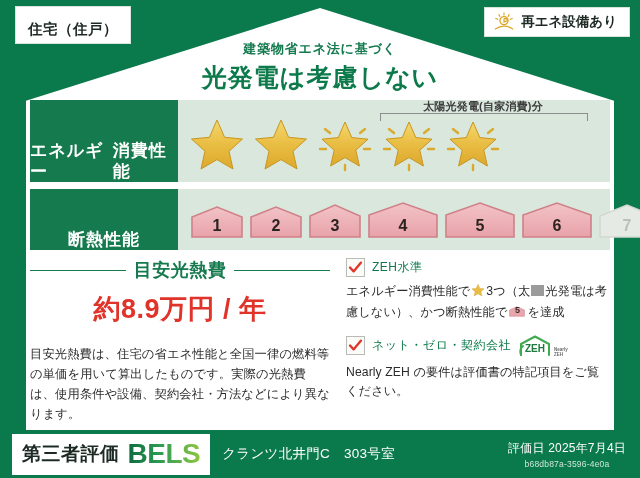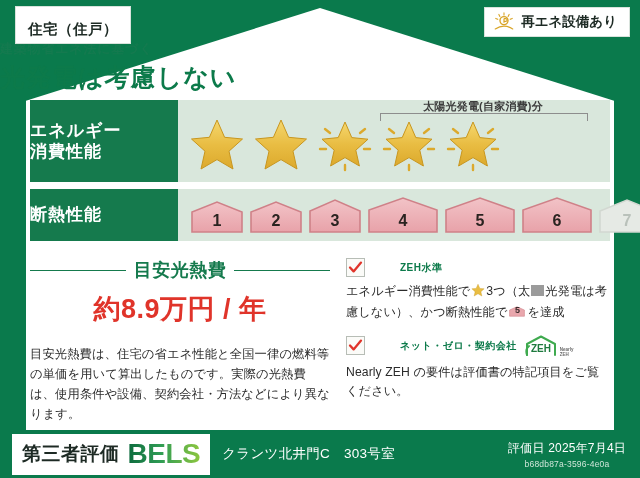--- a/index.html
+++ b/index.html
@@ -34,40 +34,40 @@
   .renew-chip{
     position:absolute;right:10px;top:7px;z-index:6;
     background:#ffffff;border:1px solid #d8e3dc;
     padding:4px 12px 4px 8px;
     display:flex;align-items:center;gap:6px;
     font-size:13.5px;font-weight:bold;color:#1d2a24;line-height:1;
   }
   .sun-ico{width:22px;height:20px;display:block;}
   
   .title-block{
-    position:absolute;left:0;top:40px;width:640px;z-index:5;
+    position:absolute;left:0;top:40px;width:640px;text-align:center;z-index:5;
   }
   .title-small{
     font-size:13px;font-weight:bold;color:#147a4f;letter-spacing:.8px;
     margin-bottom:3px;
   }
   .title-big{
     font-size:25px;font-weight:bold;color:#0c7a4a;letter-spacing:1px;
   }
   
   .rows{position:absolute;left:30px;top:100px;width:580px;z-index:5;}
   .row{
     position:relative;display:flex;align-items:stretch;
     background:#d9e7dc;margin-bottom:7px;
   }
   .row-energy{height:82px;}
-  .row-insul{height:52px;}
+  .row-insul{height:61px;}
   .row-key{
     width:148px;flex:0 0 148px;background:#157a4d;color:#ffffff;
-    display:flex;flex-direction:column;align-items:flex-start;justify-content:center;
+    display:flex;flex-direction:row;align-items:flex-end;justify-content:center;
     font-weight:bold;font-size:17px;line-height:1.25;letter-spacing:1px;
   }
   .row-val{flex:1;position:relative;display:flex;align-items:center;}
   
   .stars{display:flex;align-items:center;gap:6px;padding-left:10px;margin-top:6px;}
   .star-unit{position:relative;width:58px;height:56px;}
   .star-unit svg{display:block;width:58px;height:56px;}
   
   .solar-note{
     position:absolute;left:200px;top:-1px;width:210px;text-align:center;
@@ -103,21 +103,21 @@
     margin-top:18px;font-size:12.3px;color:#2b2b2b;line-height:1.62;
     letter-spacing:.1px;
   }
   .blk{margin-bottom:12px;}
   .blk-head{display:flex;align-items:center;gap:7px;}
   .chk{
     width:17px;height:17px;flex:0 0 17px;background:#fbfbf8;
     border:1px solid #b7bdb6;position:relative;
   }
   .chk svg{position:absolute;left:1px;top:1px;}
-  .blk-title{font-size:10px;font-weight:bold;color:#0c7a4a;letter-spacing:.5px;margin-left:28px;}
+  .blk-title{font-size:12px;font-weight:normal;color:#0c7a4a;letter-spacing:.5px;}
   .blk-body{
     margin-top:5px;font-size:12.2px;color:#2b2b2b;line-height:1.55;
     letter-spacing:.1px;
   }
   .inl-star{display:inline-block;vertical-align:-2px;margin:0 1px;}
   .inl-badge{
     display:inline-block;vertical-align:-3px;margin:0 2px;
     width:16px;height:15px;position:relative;
   }
   .inl-badge .n{

